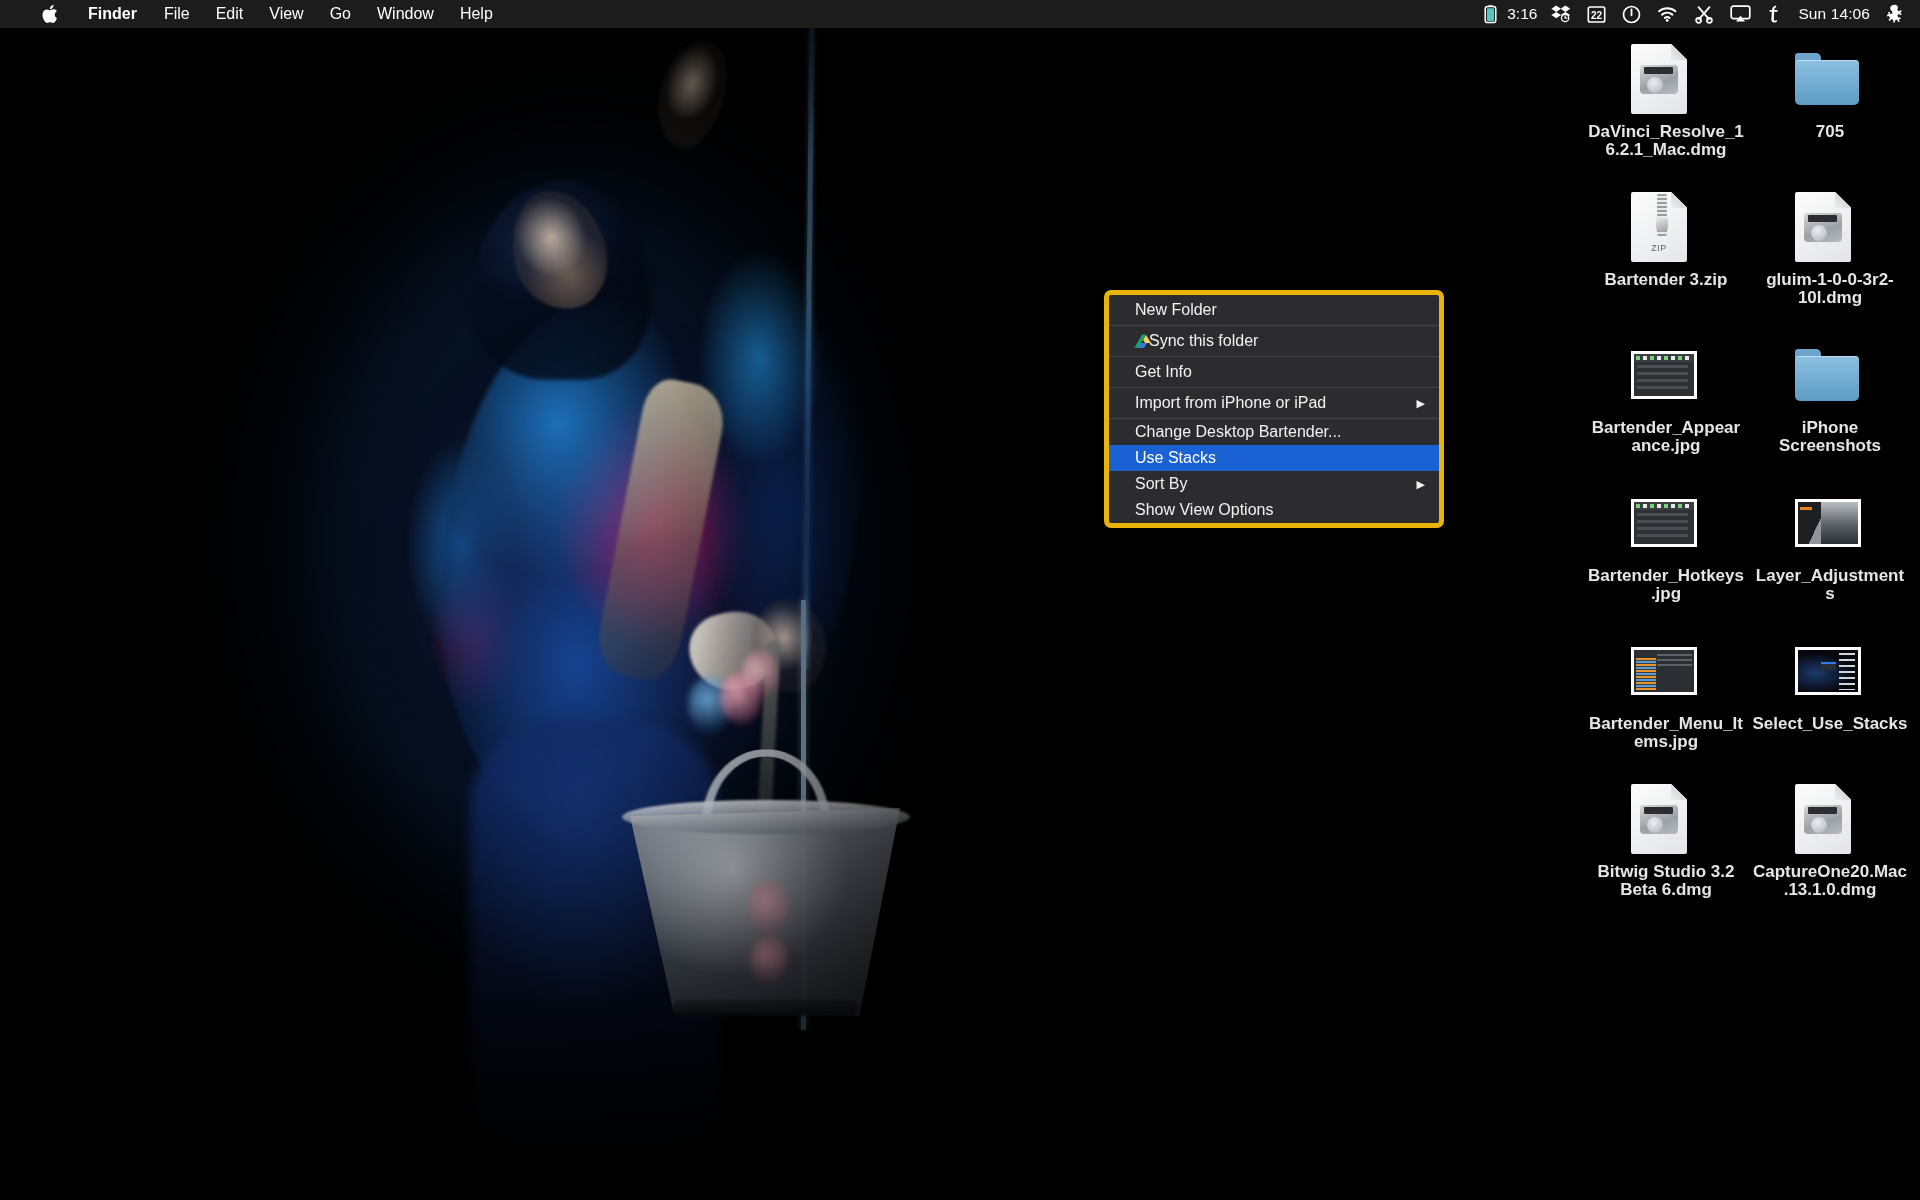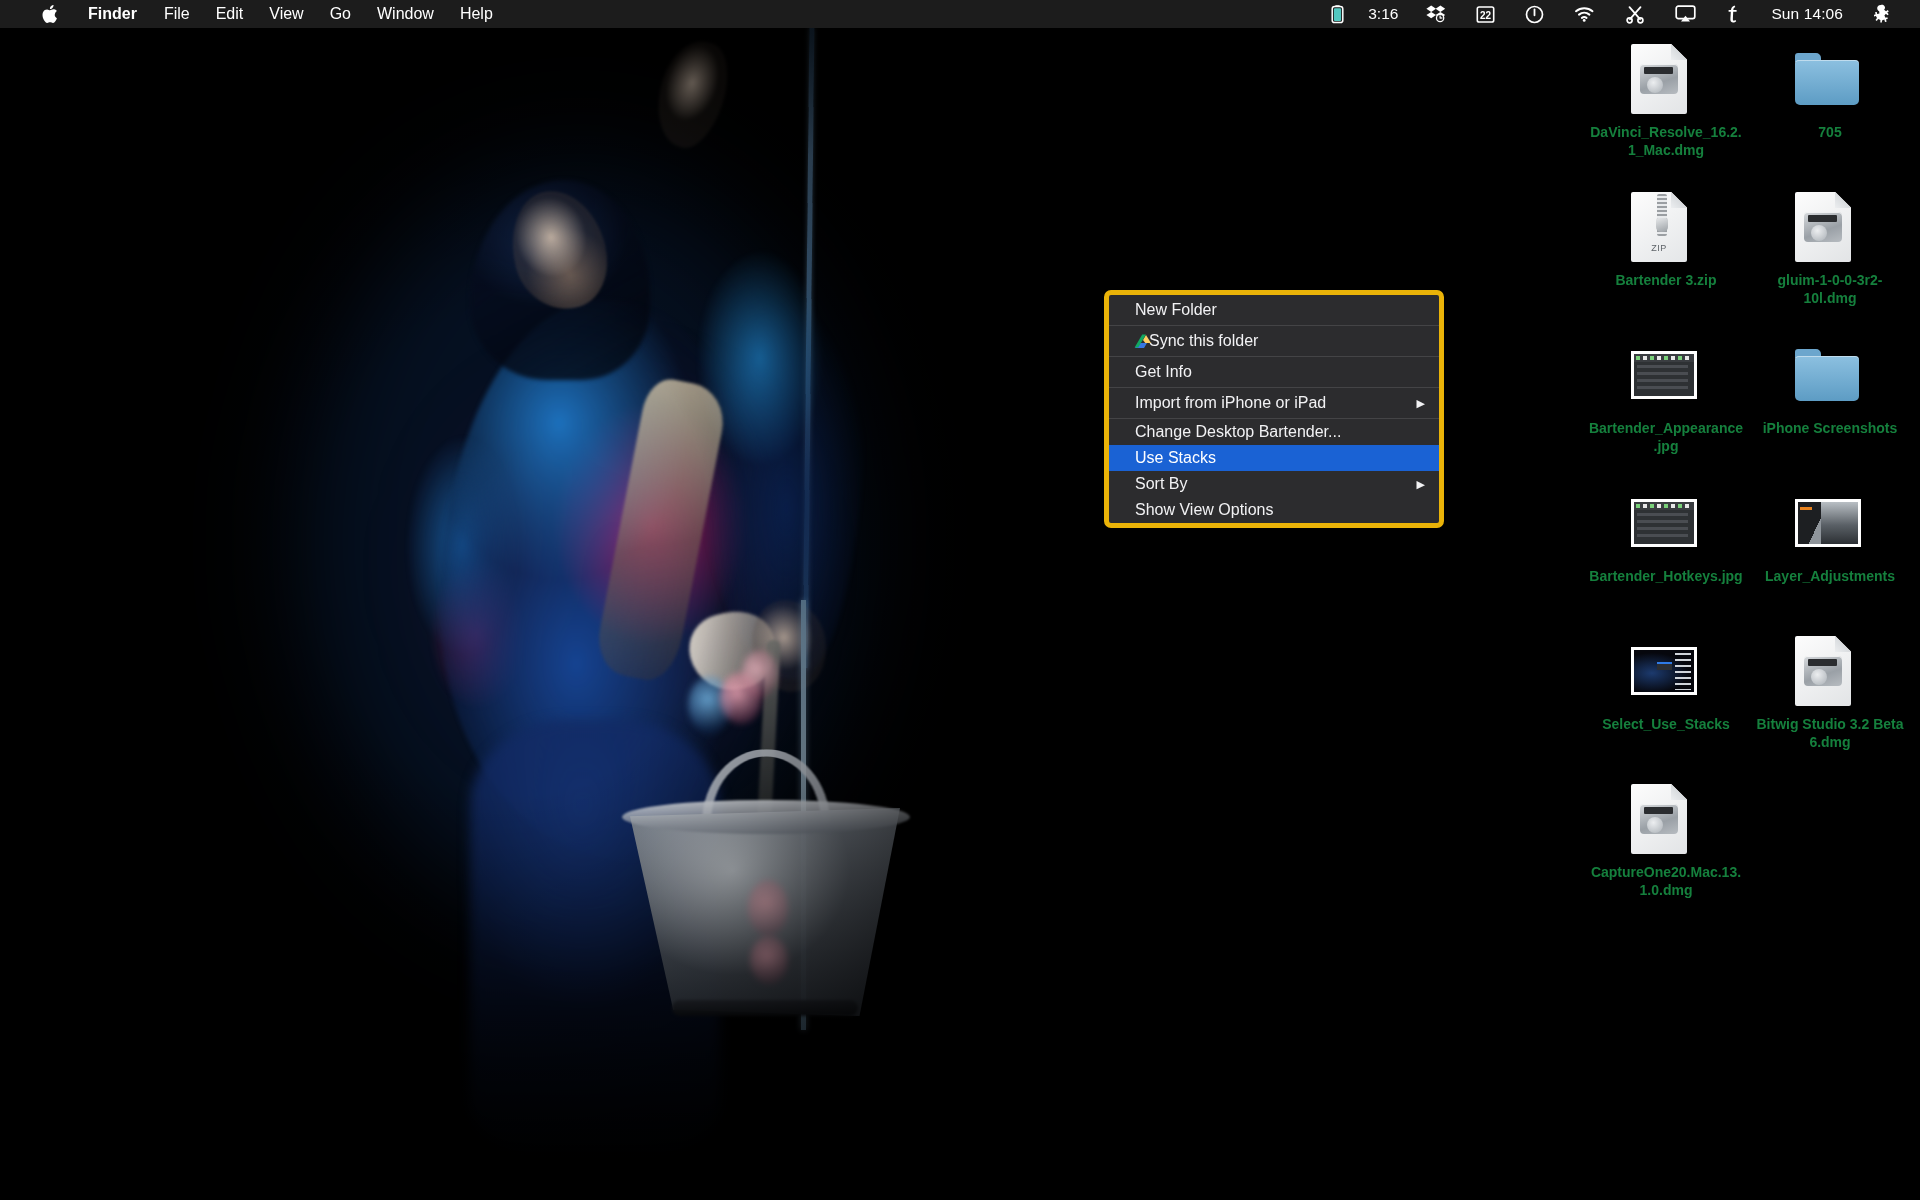--- a/index.html
+++ b/index.html
@@ -196,21 +196,21 @@
   
   #menubar {
     position:absolute; left:0; top:0; width:1920px; height:28px;
     background:#1c1c1c;
     display:flex; align-items:center;
     color:#fff; font-size:16px;
     z-index:500;
     user-select:none;
   }
   #menubar .left { display:flex; align-items:center; gap:0; padding-left:37px; }
-  #menubar .right { margin-left:auto; display:flex; align-items:center; padding-right:21px; gap:14px; }
+  #menubar .right { margin-left:auto; display:flex; align-items:center; padding-right:8px; gap:0; }
   .menu-item {
     padding:0 13px; height:22px; line-height:22px; white-space:nowrap;
     border-radius:4px; cursor:default;
   }
   .menu-item.bold { font-weight:bold; padding:0 14px; }
   .apple-logo { padding:0 16px 0 4px; display:flex; align-items:center; }
   .status-item {
     display:flex; align-items:center; justify-content:center;
     height:22px; padding:0 8px; cursor:default;
   }
@@ -231,21 +231,21 @@
     display:flex; flex-direction:column; align-items:center;
     padding-top:6px;
     cursor:default;
   }
   .icon-art {
     width:70px; height:74px;
     display:flex; align-items:center; justify-content:flex-start;
     margin-bottom:7px;
   }
   .icon-label {
-    color:#15803d; font-size:14px; font-weight:bold;
+    color:#e5e5e5; font-size:17px; font-weight:bold;
     line-height:18px; text-align:center;
     width:156px;
     word-break:break-word;
     text-shadow:0 1px 2px rgba(0,0,0,.9);
   }
 
   
   .art-dmg { position:relative; width:56px; height:70px; }
   .art-dmg .page {
     position:absolute; inset:0;
@@ -512,20 +512,28 @@
       <div class="desk-icon">
         <div class="icon-art">
           <div class="art-shot shot-layer">
             <div class="inner"></div>
           </div>
         </div>
         <div class="icon-label">Layer_Adjustments</div>
       </div>
       <div class="desk-icon">
         <div class="icon-art">
+          <div class="art-shot shot-menuitems">
+            <div class="inner"></div>
+          </div>
+        </div>
+        <div class="icon-label">Bartender_Menu_Items.jpg</div>
+      </div>
+      <div class="desk-icon">
+        <div class="icon-art">
           <div class="art-shot shot-stacks">
             <div class="inner"></div>
           </div>
         </div>
         <div class="icon-label">Select_Use_Stacks</div>
       </div>
       <div class="desk-icon">
         <div class="icon-art">
           <div class="art-dmg">
             <div class="page"></div>

